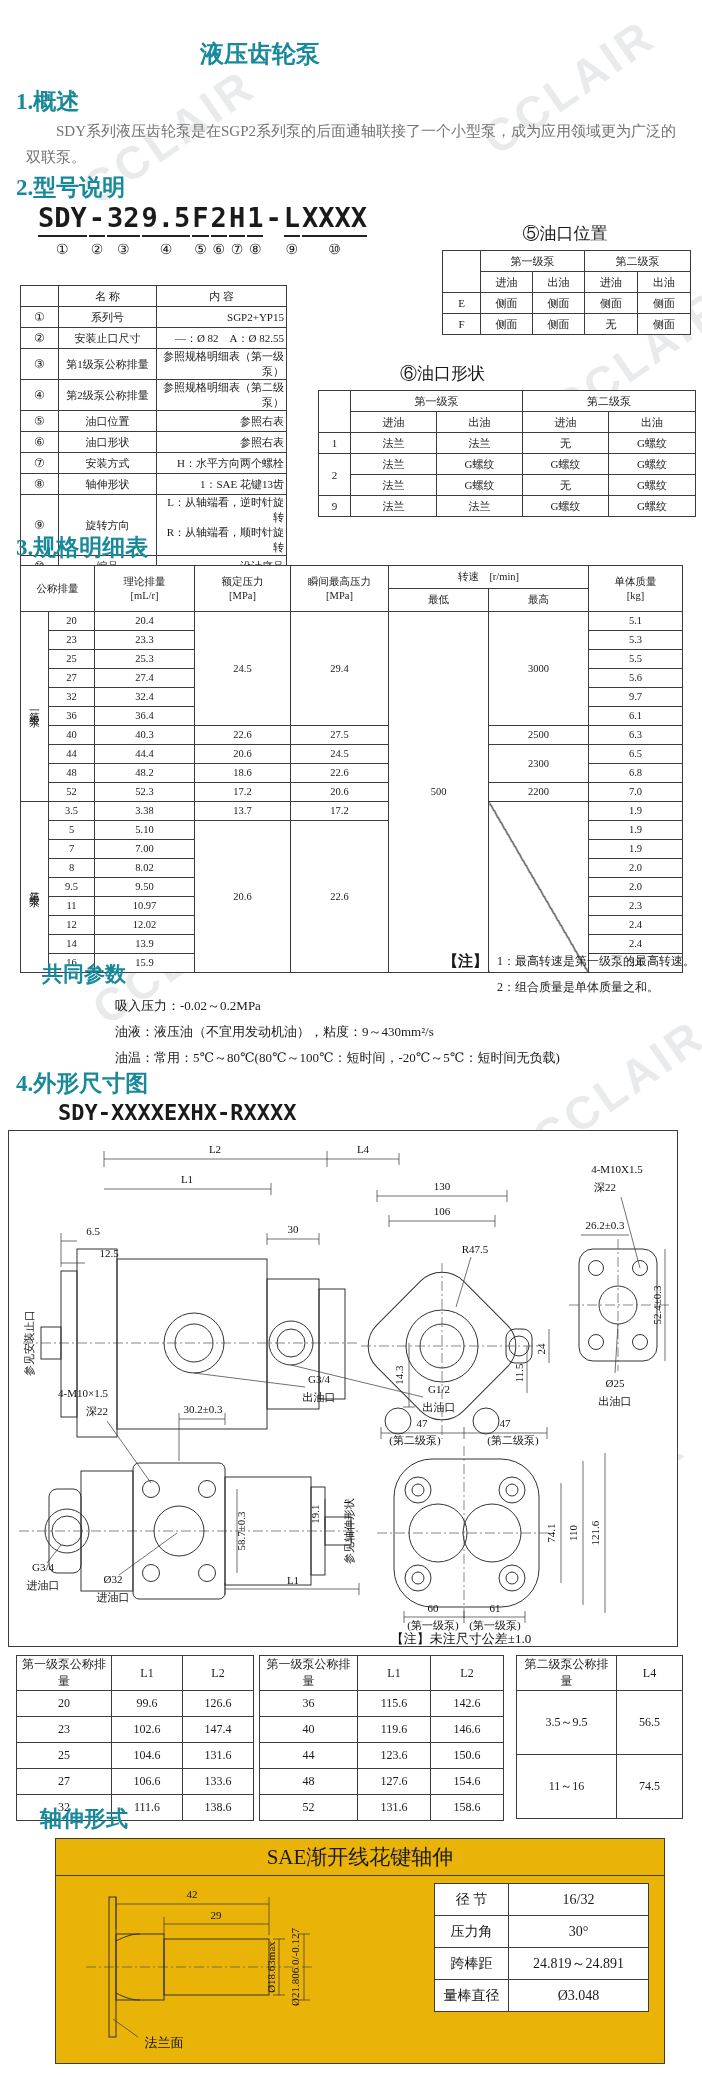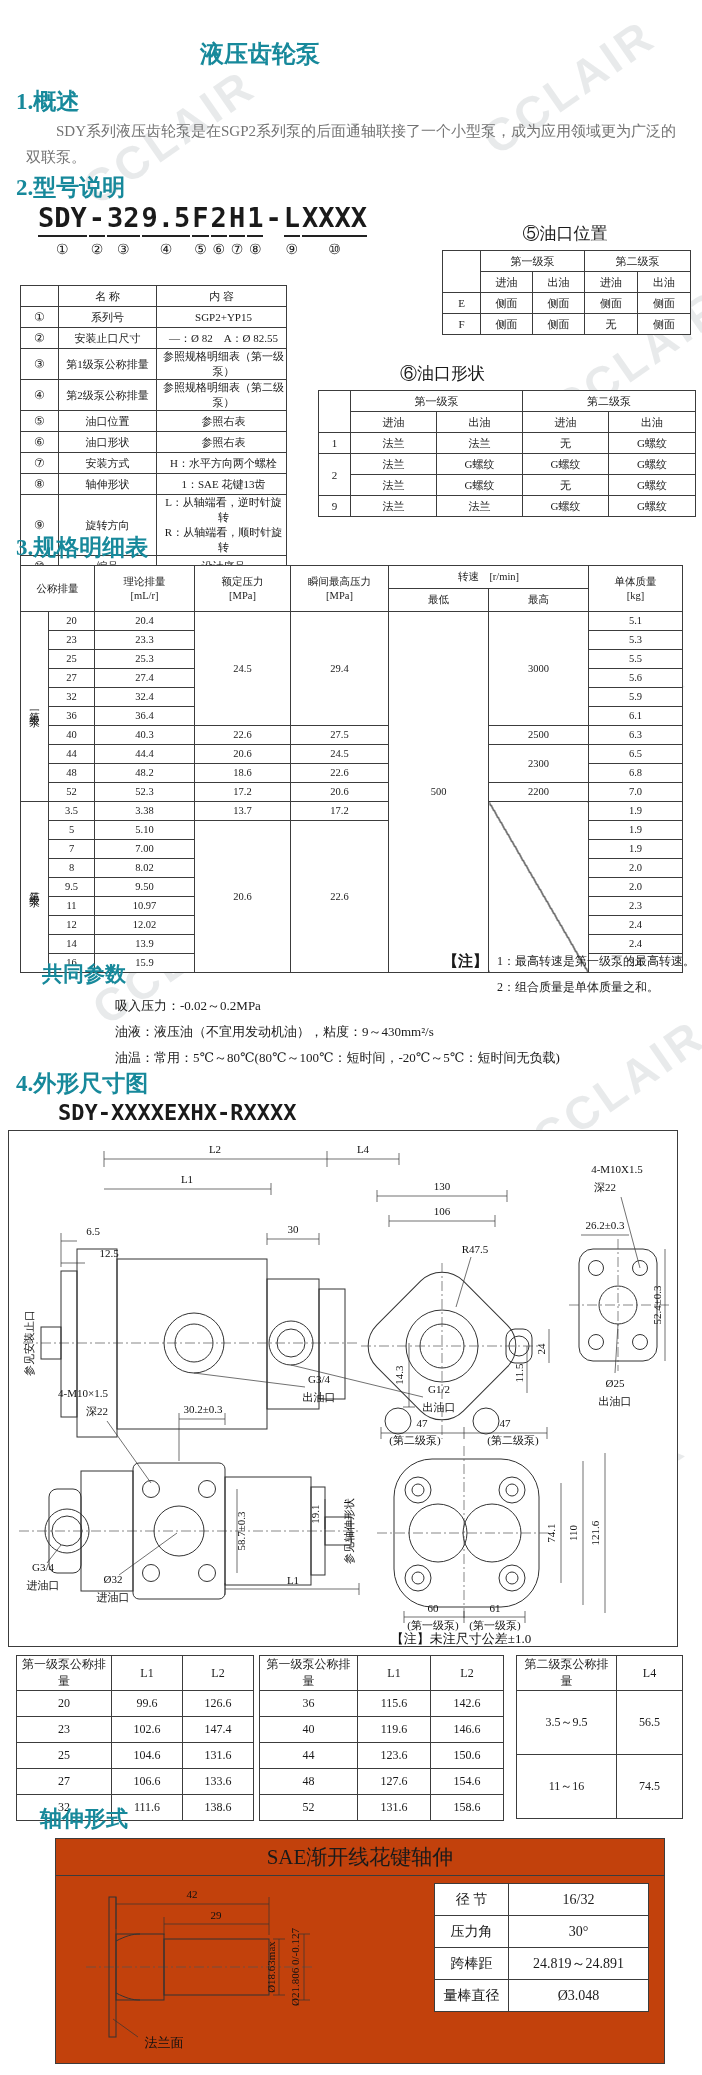--- a/index.html
+++ b/index.html
@@ -21,21 +21,21 @@
   .code-seg{display:flex;flex-direction:column;align-items:center;}
   .code-seg .seg{font-size:27px;line-height:1.05;}
   .code-seg .bar{width:100%;border-top:2px solid #222;margin-top:3px;}
   .code-seg.nobar .bar{border-top:none;}
   .code-seg .num{font-size:14px;margin-top:4px;font-family:"Liberation Serif",serif;font-weight:normal;}
   
   table{border-collapse:collapse;table-layout:fixed;background:#fff;}
   td,th{border:1px solid #3c3c3c;text-align:center;vertical-align:middle;padding:0 2px;
         font-weight:normal;overflow:hidden;}
   .pre{white-space:pre-line;margin-top:16px;}
-  .left{text-align:center;padding-left:6px;}
+  .left{text-align:right;padding-left:6px;}
   
   .desc td,.desc th{font-size:11px;height:20px;}
   .desc .num-col{font-size:12px;}
   
   .pt td,.pt th{font-size:11px;height:20px;}
   
   .spec td,.spec th{font-size:10.5px;height:18px;line-height:1.25;}
   .spec th{height:22px;}
   .vert{writing-mode:vertical-rl;text-orientation:upright;letter-spacing:2px;font-size:10.5px;}
   .diag{background:linear-gradient(to top right,transparent 49.5%,#444 49.5%,#444 50.3%,transparent 50.3%);}
@@ -47,21 +47,21 @@
   .draw-box{border:1px solid #3c3c3c;background:#fff;}
   svg .ol{fill:none;stroke:#333;stroke-width:1;}
   svg .dl{fill:none;stroke:#333;stroke-width:0.7;}
   svg .cl{fill:none;stroke:#555;stroke-width:0.7;stroke-dasharray:10 3 2 3;}
   svg .dim{font-family:"Liberation Serif","DejaVu Serif",serif;font-size:11px;fill:#111;text-anchor:middle;}
   svg .dim.big{font-size:13px;}
   .model-sub{font-family:"DejaVu Sans Mono","Liberation Mono",monospace;font-weight:bold;font-size:22px;}
   
   .dimt td,.dimt th{font-size:12px;height:25px;}
   
-  .shaft-box{border:1.5px solid #3c3c3c;background:#c2410c;}
+  .shaft-box{border:1.5px solid #3c3c3c;background:#eab308;}
   .shaft-title{font-size:21px;text-align:center;border-bottom:1.5px solid #3c3c3c;
                height:36px;line-height:36px;}
   .sh-table td{font-size:14px;height:31px;}
 </style>
 </head>
 <body>
 
 <div id="page">
 
   <span class="wm" style="left:70px;top:110px">CCLAIR</span>
@@ -346,21 +346,21 @@
           <td>5.5</td>
         </tr>
     <tr>
           <td>27</td>
           <td>27.4</td>
           <td>5.6</td>
         </tr>
     <tr>
           <td>32</td>
           <td>32.4</td>
-          <td>5.9</td>
+          <td>9.7</td>
         </tr>
     <tr>
           <td>36</td>
           <td>36.4</td>
           <td>6.1</td>
         </tr>
     <tr>
           <td>40</td>
           <td>40.3</td>
           <td>22.6</td>

